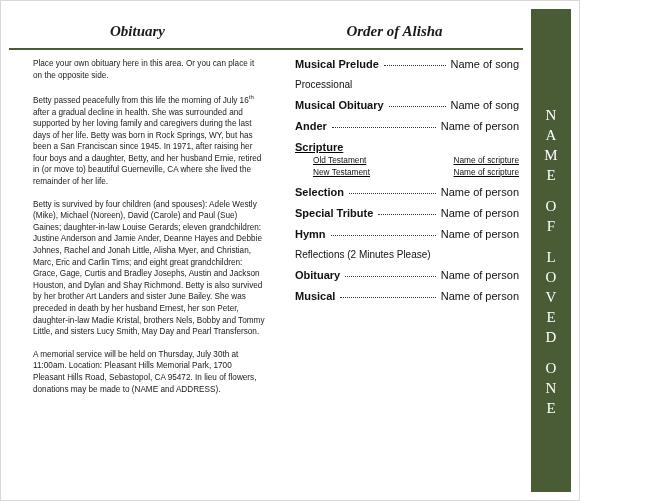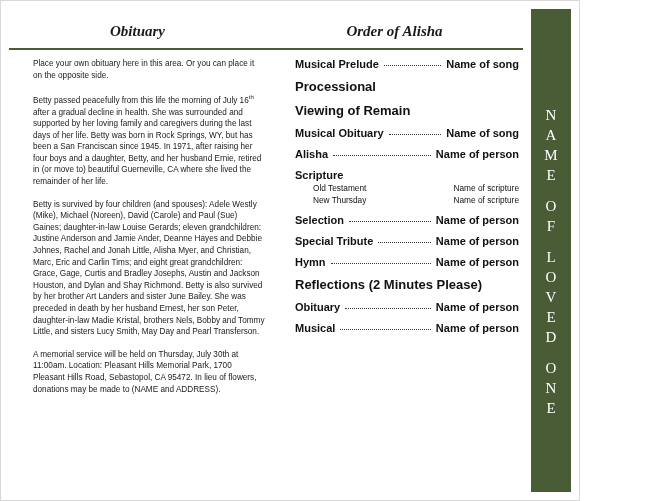--- a/index.html
+++ b/index.html
@@ -128,46 +128,46 @@
     border-bottom: 1px dotted #333333;
     position: relative;
     top: -2px;
     height: 1px;
     min-width: 10px;
   }
   .svc-value {
     flex: 0 0 auto;
     white-space: nowrap;
     color: #111111;
-    font-weight: bold;
   }
   .svc-sub {
     display: flex;
     align-items: flex-end;
     font-size: 8.3px;
     margin: 0 0 2px 0;
     padding-left: 18px;
     color: #111111;
   }
   .svc-sub-label {
     flex: 0 0 auto;
   }
   .svc-sub-value {
     flex: 0 0 auto;
     white-space: nowrap;
   }
   .svc-group {
     margin-bottom: 9px;
+    text-decoration: underline;
   }
   .svc-group .svc-row {
     margin-bottom: 2px;
   }
   .svc-title-only {
-    font-weight: bold;
-    font-size: 13px;
+    font-weight: normal;
+    font-size: 10px;
     margin-bottom: 9px;
     color: #111111;
   }
   .sub-fill {
     flex: 1 1 auto;
     min-width: 10px;
   }
 </style>
 </head>
 <body>
@@ -194,46 +194,45 @@
       <div class="col-right">
 
         <div class="svc-row">
           <span class="svc-label">Musical Prelude</span>
           <span class="svc-dots"></span>
           <span class="svc-value">Name of song</span>
         </div>
 
         <div class="svc-title-only">Processional</div>
 
-        <div class="svc-title-only">Viewing of Remain</div>
 
 
         <div class="svc-row">
           <span class="svc-label">Musical Obituary</span>
           <span class="svc-dots"></span>
           <span class="svc-value">Name of song</span>
         </div>
 
         <div class="svc-row">
-          <span class="svc-label">Alisha</span>
+          <span class="svc-label">Ander</span>
           <span class="svc-dots"></span>
           <span class="svc-value">Name of person</span>
         </div>
 
         <div class="svc-group">
           <div class="svc-row no-dots">
             <span class="svc-label">Scripture</span>
           </div>
           <div class="svc-sub">
             <span class="svc-sub-label">Old Testament</span>
             <span class="sub-fill"></span>
             <span class="svc-sub-value">Name of scripture</span>
           </div>
           <div class="svc-sub">
-            <span class="svc-sub-label">New Thursday</span>
+            <span class="svc-sub-label">New Testament</span>
             <span class="sub-fill"></span>
             <span class="svc-sub-value">Name of scripture</span>
           </div>
         </div>
 
         <div class="svc-row">
           <span class="svc-label">Selection</span>
           <span class="svc-dots"></span>
           <span class="svc-value">Name of person</span>
         </div>

